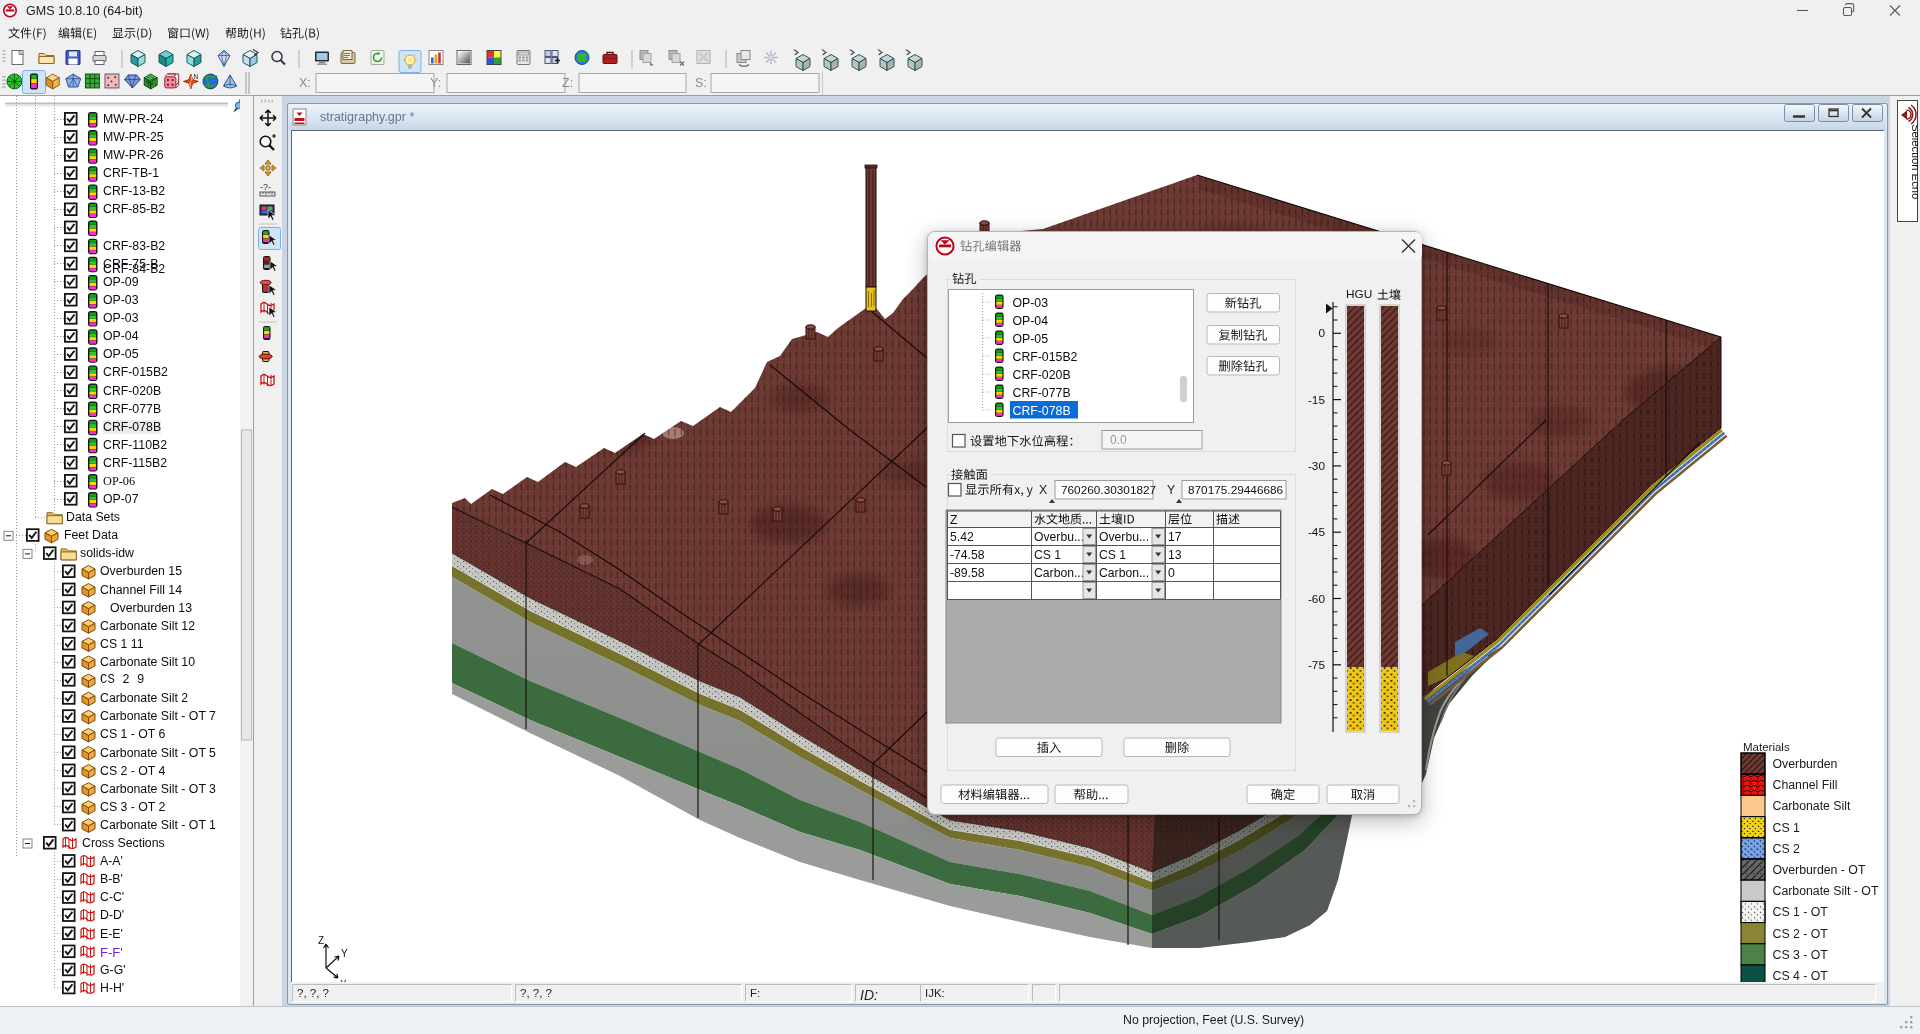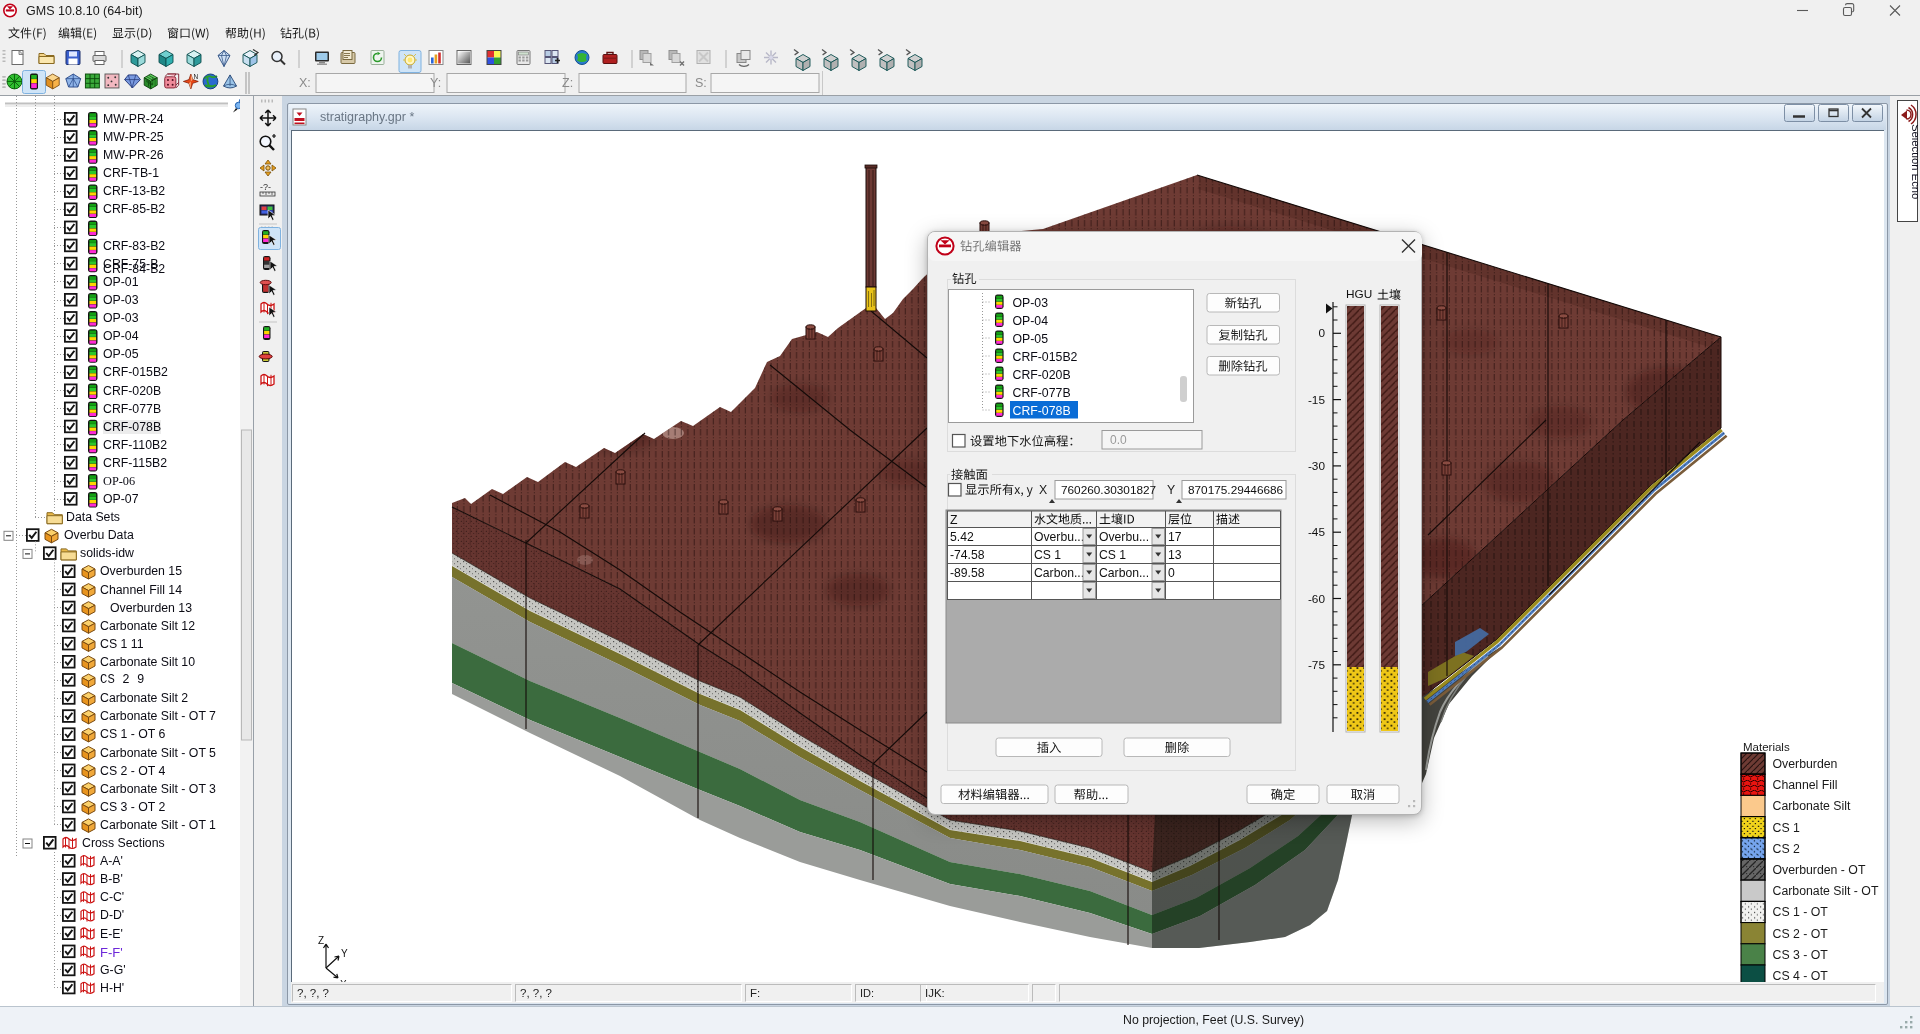--- a/index.html
+++ b/index.html
@@ -756,35 +756,35 @@
     </svg>
 <div class="abs" style="left:103px;top:112px;font-size:12.3px;color:#0b0b14;">MW-PR-24</div>
     <div class="abs" style="left:103px;top:130px;font-size:12.3px;color:#0b0b14;">MW-PR-25</div>
     <div class="abs" style="left:103px;top:148px;font-size:12.3px;color:#0b0b14;">MW-PR-26</div>
     <div class="abs" style="left:103px;top:166px;font-size:12.3px;color:#0b0b14;">CRF-TB-1</div>
     <div class="abs" style="left:103px;top:184px;font-size:12.3px;color:#0b0b14;">CRF-13-B2</div>
     <div class="abs" style="left:103px;top:202px;font-size:12.3px;color:#0b0b14;">CRF-85-B2</div>
     <div class="abs" style="left:103px;top:221px;font-size:12.3px;color:#0b0b14;margin-top:41px;">CRF-84-B2</div>
     <div class="abs" style="left:103px;top:239px;font-size:12.3px;color:#0b0b14;">CRF-83-B2</div>
     <div class="abs" style="left:103px;top:257px;font-size:12.3px;color:#0b0b14;">CRF-75-B</div>
-    <div class="abs" style="left:103px;top:275px;font-size:12.3px;color:#0b0b14;">OP-01</div>
+    <div class="abs" style="left:103px;top:275px;font-size:12.3px;color:#0b0b14;">OP-09</div>
     <div class="abs" style="left:103px;top:293px;font-size:12.3px;color:#0b0b14;">OP-03</div>
     <div class="abs" style="left:103px;top:311px;font-size:12.3px;color:#0b0b14;">OP-03</div>
     <div class="abs" style="left:103px;top:329px;font-size:12.3px;color:#0b0b14;">OP-04</div>
     <div class="abs" style="left:103px;top:347px;font-size:12.3px;color:#0b0b14;">OP-05</div>
     <div class="abs" style="left:103px;top:365px;font-size:12.3px;color:#0b0b14;">CRF-015B2</div>
     <div class="abs" style="left:103px;top:384px;font-size:12.3px;color:#0b0b14;">CRF-020B</div>
     <div class="abs" style="left:103px;top:402px;font-size:12.3px;color:#0b0b14;">CRF-077B</div>
     <div class="abs" style="left:103px;top:420px;font-size:12.3px;color:#0b0b14;background:#ececec;">CRF-078B</div>
     <div class="abs" style="left:103px;top:438px;font-size:12.3px;color:#0b0b14;">CRF-110B2</div>
     <div class="abs" style="left:103px;top:456px;font-size:12.3px;color:#0b0b14;">CRF-115B2</div>
     <div class="abs" style="left:103px;top:474px;font-size:12.3px;color:#0b0b14;font-family:Liberation Serif, serif;">OP-06</div>
     <div class="abs" style="left:103px;top:492px;font-size:12.3px;color:#0b0b14;">OP-07</div>
     <div class="abs" style="left:66px;top:510px;font-size:12.3px;color:#0b0b14;">Data Sets</div>
-    <div class="abs" style="left:64px;top:528px;font-size:12.3px;color:#0b0b14;">Overbu Data</div>
+    <div class="abs" style="left:64px;top:528px;font-size:12.3px;color:#0b0b14;">Feet Data</div>
     <div class="abs" style="left:80px;top:546px;font-size:12.3px;color:#0b0b14;">solids-idw</div>
     <div class="abs" style="left:100px;top:564px;font-size:12.3px;color:#0b0b14;">Overburden 15</div>
     <div class="abs" style="left:100px;top:583px;font-size:12.3px;color:#0b0b14;">Channel Fill 14</div>
     <div class="abs" style="left:100px;top:601px;font-size:12.3px;color:#0b0b14;margin-left:10px;">Overburden 13</div>
     <div class="abs" style="left:100px;top:619px;font-size:12.3px;color:#0b0b14;">Carbonate Silt 12</div>
     <div class="abs" style="left:100px;top:637px;font-size:12.3px;color:#0b0b14;">CS 1 11</div>
     <div class="abs" style="left:100px;top:655px;font-size:12.3px;color:#0b0b14;">Carbonate Silt 10</div>
     <div class="abs" style="left:100px;top:673px;font-size:12.3px;color:#0b0b14;font-family:Liberation Mono, monospace;">CS 2 9</div>
     <div class="abs" style="left:100px;top:691px;font-size:12.3px;color:#0b0b14;">Carbonate Silt 2</div>
     <div class="abs" style="left:100px;top:709px;font-size:12.3px;color:#0b0b14;">Carbonate Silt - OT 7</div>
@@ -1157,21 +1157,21 @@
       <text x="37.5" y="202.6" font-size="12.3" fill="#1a1a1a" font-family="Liberation Sans">CS 2 - OT</text>
       <rect x="6" y="208.8" width="24" height="21.2" fill="#4a8248" stroke="#000"></rect>
       <text x="37.5" y="223.8" font-size="12.3" fill="#1a1a1a" font-family="Liberation Sans">CS 3 - OT</text>
       <rect x="6" y="230.0" width="24" height="21.2" fill="#0c4f44" stroke="#000"></rect>
       <text x="37.5" y="245.0" font-size="12.3" fill="#1a1a1a" font-family="Liberation Sans">CS 4 - OT</text>
     </svg>
 <div class="abs" style="left:291px;top:982px;width:1593px;height:21px;background:#f0f0f0;"></div>
 <div class="abs" style="left:292px;top:984px;width:220px;height:18px;border:1px solid #bbb;border-right-color:#fff;border-bottom-color:#fff;font-size:11.5px;color:#222;padding:2px 0 0 4px;">?, ?, ?</div>
 <div class="abs" style="left:515px;top:984px;width:227px;height:18px;border:1px solid #bbb;border-right-color:#fff;border-bottom-color:#fff;font-size:11.5px;color:#222;padding:2px 0 0 4px;">?, ?, ?</div>
 <div class="abs" style="left:745px;top:984px;width:107px;height:18px;border:1px solid #bbb;border-right-color:#fff;border-bottom-color:#fff;font-size:11.5px;color:#222;padding:2px 0 0 4px;">F:</div>
-<div class="abs" style="left:855px;top:984px;width:72px;height:18px;border:1px solid #bbb;border-right-color:#fff;border-bottom-color:#fff;font-size:11px;color:#222;padding:2px 0 0 4px;">ID:</div>
+<div class="abs" style="left:855px;top:984px;width:72px;height:18px;border:1px solid #bbb;border-right-color:#fff;border-bottom-color:#fff;font-size:14px;color:#222;padding:2px 0 0 4px;font-style:italic;">ID:</div>
 <div class="abs" style="left:920px;top:984px;width:109px;height:18px;border:1px solid #bbb;border-right-color:#fff;border-bottom-color:#fff;font-size:11.5px;color:#222;padding:2px 0 0 4px;">IJK:</div>
 <div class="abs" style="left:1032px;top:984px;width:24px;height:18px;border:1px solid #bbb;border-right-color:#fff;border-bottom-color:#fff;font-size:11.5px;color:#222;padding:2px 0 0 4px;"></div>
 <div class="abs" style="left:1059px;top:984px;width:817px;height:18px;border:1px solid #bbb;border-right-color:#fff;border-bottom-color:#fff;font-size:11.5px;color:#222;padding:2px 0 0 4px;"></div>
 <div class="abs" style="left:0;top:1006px;width:1920px;height:28px;background:#eef2f7;border-top:1px solid #bac4ce;"></div>
 <div class="abs" style="left:1123px;top:1013px;font-size:12.3px;color:#1a1a1a;">No projection, Feet (U.S. Survey)</div>
 <svg class="abs" style="left:1898px;top:1014px" width="20" height="18">
       <g fill="#9aa">
 <rect x="12" y="12" width="2.4" height="2.4"></rect>
         <rect x="7" y="12" width="2.4" height="2.4"></rect>
         <rect x="2" y="12" width="2.4" height="2.4"></rect>

